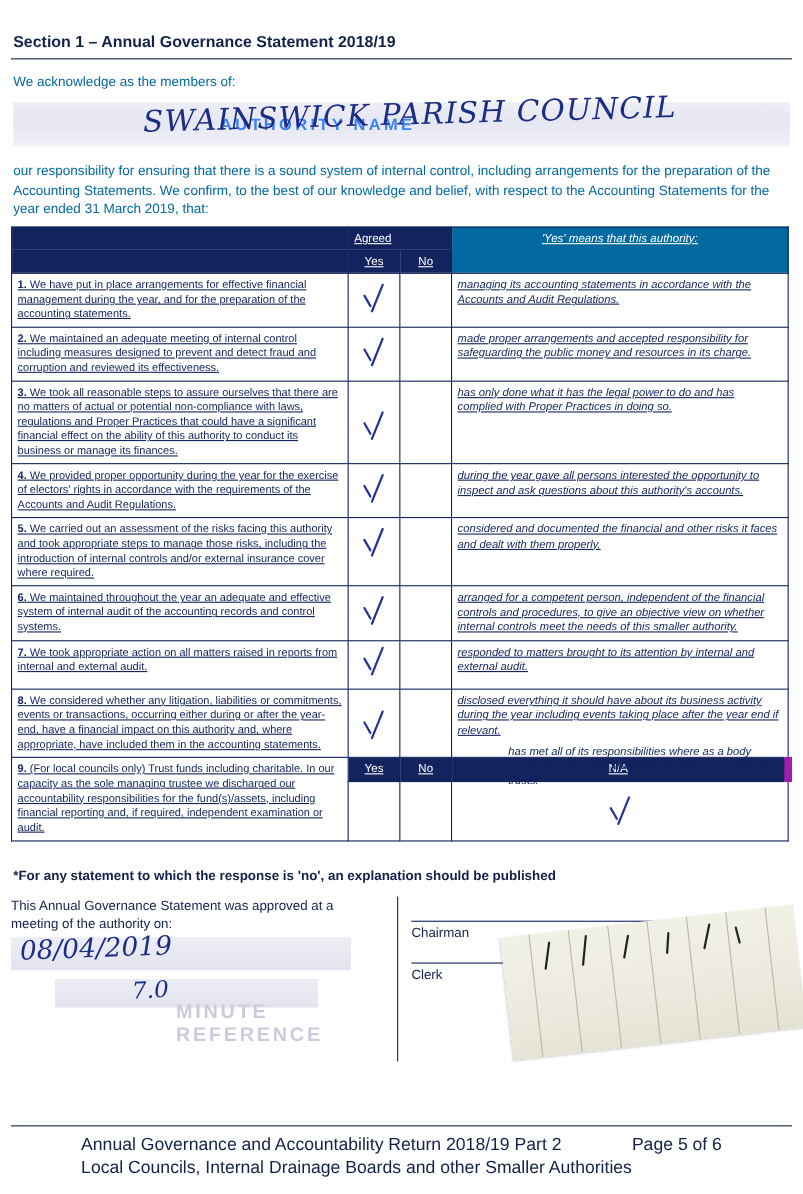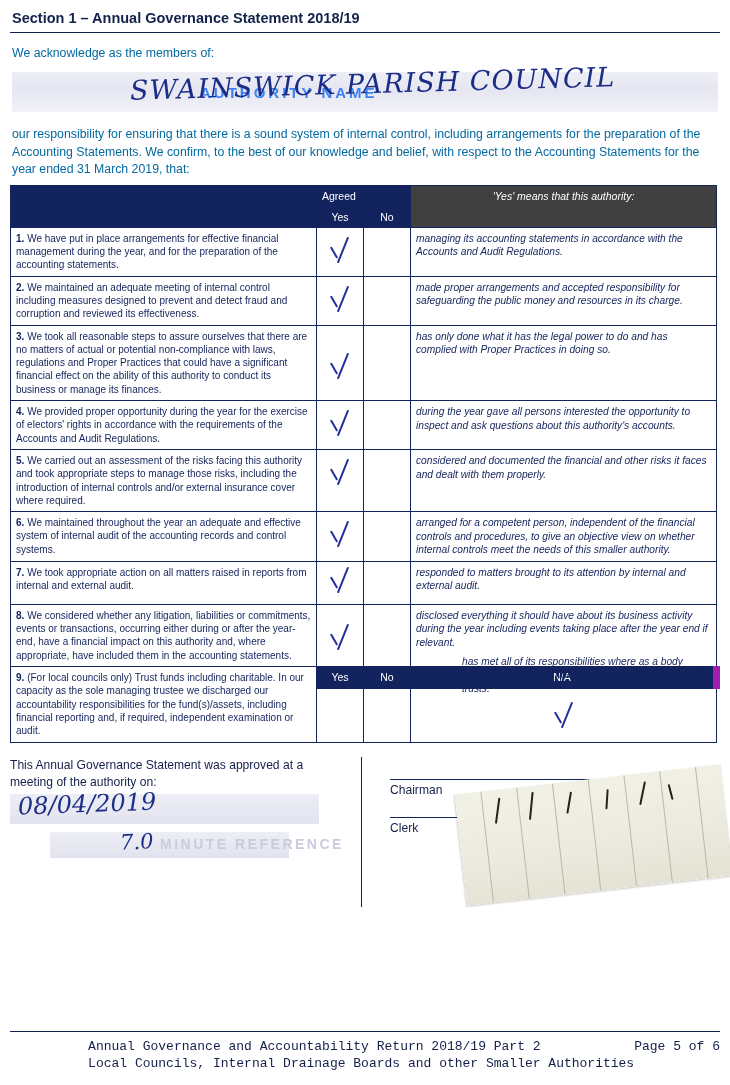--- a/index.html
+++ b/index.html
@@ -13,20 +13,21 @@
     height: 1085px;
     position: relative;
     font-family: "Liberation Sans", sans-serif;
     color: #1a1a2e;
     overflow: hidden;
   }
   .page {
     position: absolute;
     inset: 0;
     padding: 0 10px;
+    margin-top: 21px;
   }
   
   .title {
     font-size: 14.5px;
     font-weight: bold;
     color: #12224a;
     padding: 10px 0 6px 2px;
   }
   .title-rule {
     border: none;
@@ -80,20 +81,21 @@
   table.agov {
     width: 100%;
     border-collapse: collapse;
     table-layout: fixed;
     margin-top: 4px;
   }
   table.agov td, table.agov th {
     border: 1px solid #13235c;
     vertical-align: top;
     padding: 4px 5px;
+    text-decoration: underline;
   }
   .hdr-blank { background: #12235e; border: 1px solid #12235e !important; }
   .hdr-agreed {
     background: #12235e;
     color: #ffffff;
     font-size: 10.5px;
     text-align: left;
     padding: 2px 6px;
     font-weight: normal;
     border-bottom: 1px solid #12235e !important;
@@ -101,21 +103,21 @@
   .hdr-yes, .hdr-no {
     background: #12235e;
     color: #ffffff;
     font-size: 10.5px;
     text-align: center;
     font-weight: normal;
     padding: 2px;
     border-top: 1px solid #12235e !important;
   }
   .hdr-means {
-    background: #404040;
+    background: #0369a1;
     color: #ffffff;
     font-size: 10.5px;
     font-style: italic;
     font-weight: normal;
     padding: 2px 6px;
   }
   .stmt {
     font-size: 10px;
     line-height: 1.33;
     color: #13235c;
@@ -166,21 +168,21 @@
   
   .note {
     font-size: 12.2px;
     color: #14204a;
     margin: 10px 0 12px 2px;
     font-weight: bold;
   }
   
   .bottom {
     display: flex;
-    gap: 16px;
+    gap: 0;
     border-top: 0;
     position: relative;
     height: 150px;
   }
   .bcol-left {
     width: 352px;
     padding-right: 12px;
     border-right: 1px solid #13235c;
     position: relative;
   }
@@ -222,22 +224,22 @@
     left: 110px;
     top: -2px;
     font-family: "DejaVu Serif", serif;
     font-style: italic;
     font-size: 21px;
     color: #1c2d86;
     transform: rotate(-3deg);
   }
   .wm2 {
     position: absolute;
-    left: 150px; top: 4px;
-    font-size: 14px;
+    left: 150px; top: 19px;
+    font-size: 18px;
     letter-spacing: 2.5px;
     color: #cbcbdd;
     font-weight: bold;
   }
   .sigrow {
     margin-top: 22px;
     font-size: 12.1px;
     color: #14204a;
     border-top: 1px solid #13235c;
     padding-top: 3px;
@@ -278,26 +280,25 @@
     left: 10px; right: 10px;
     bottom: 12px;
   }
   .footer hr {
     border: none;
     border-top: 1.3px solid #12224a;
     margin: 0 0 6px 0;
   }
   .footer-inner {
     display: flex;
-    justify-content: flex-end;
+    justify-content: center;
     align-items: flex-start;
-    font-size: 13px;
+    font-size: 16px;
     color: #14204a;
     line-height: 1.35;
-    font-family: Liberation Mono, monospace;
   }
 </style>
 </head>
 <body>
 
 <div class="page">
 
   <div class="title">Section 1 – Annual Governance Statement 2018/19</div>
   <hr class="title-rule">
 
@@ -425,20 +426,21 @@
       <td class="na-col" style="border-top:1px solid #13235c"><span class="tick" style="margin-top:8px"></span></td>
     </tr>
   </tbody>
     </table>
 
   <div style="position:relative;margin-top:-88px;margin-left:452px;width:262px;">
     <div class="means">has met all of its responsibilities where as a body corporate it is a sole managing trustee of a local trust or trusts.</div>
   </div>
   <div style="height:62px"></div>
 
+  <div class="note">*For any statement to which the response is 'no', an explanation should be published</div>
 
   <div class="bottom">
     <div class="bcol-left">
       <div class="blabel">This Annual Governance Statement was approved at a meeting of the authority on:</div>
       <div class="hand-band">
         <div class="bg2"></div>
         <div class="hand-date">08/04/2019</div>
       </div>
       <div class="hand-band" style="height:30px">
         <div class="bg2" style="left:40px;right:60px;height:26px"></div>

